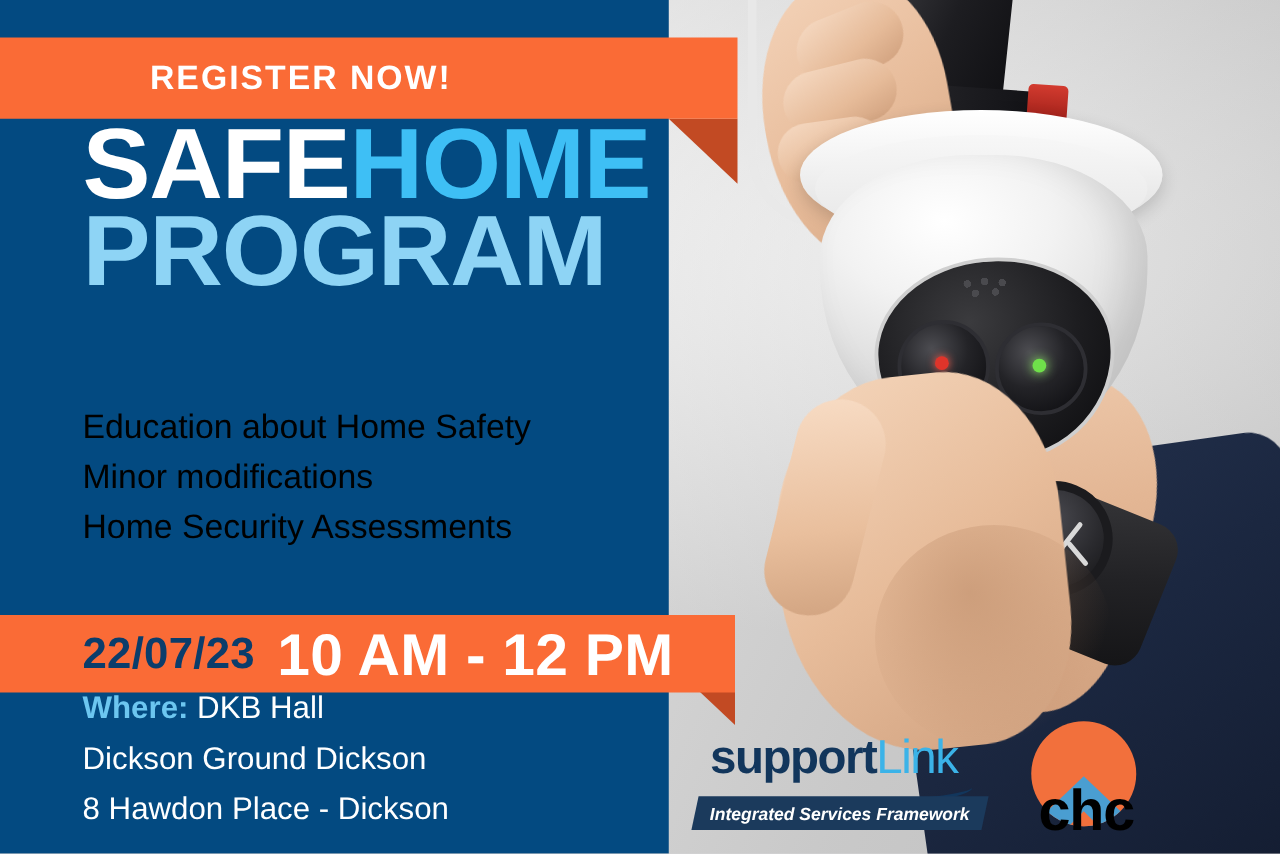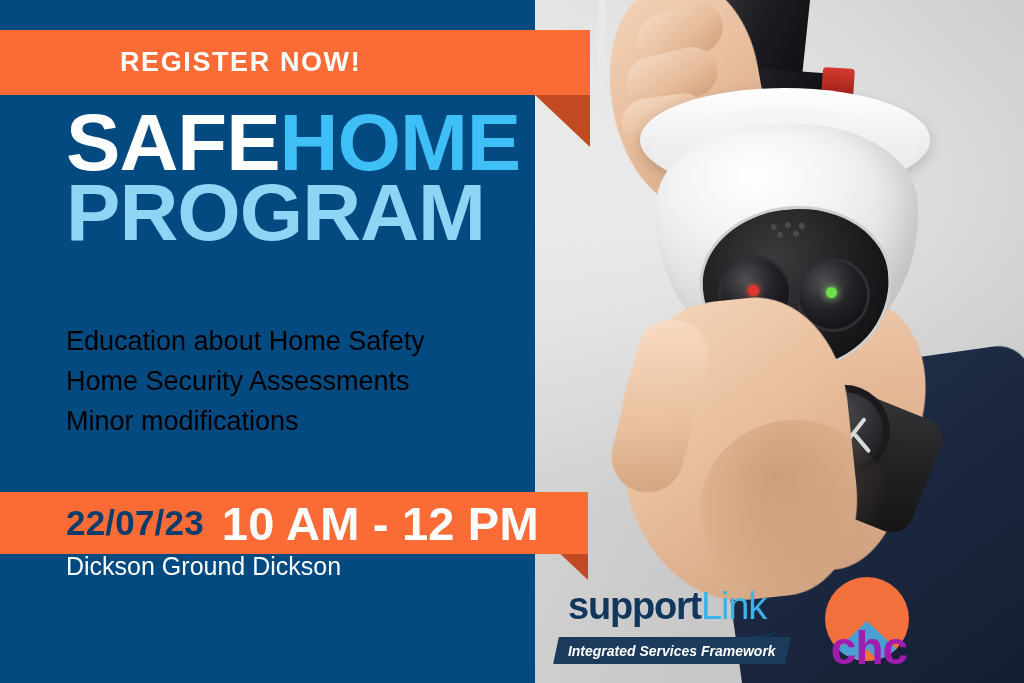--- a/index.html
+++ b/index.html
@@ -321,21 +321,21 @@
     font-size: 47px;
     font-weight: bold;
     letter-spacing: .2px;
     margin-left: 18px;
   }
 
   
   .headline {
     position: absolute;
     left: 66px;
-    top: 108px;
+    top: 96px;
     z-index: 6;
     line-height: .87;
     font-weight: bold;
     font-stretch: condensed;
     letter-spacing: -1px;
   }
   .headline .line {
     display: block;
     font-size: 80px;
     transform: scaleX(1.02);
@@ -468,21 +468,21 @@
     border-width: 0 24px 24px 24px;
     border-color: transparent transparent #f2703c transparent;
   }
   .chc-word {
     position: absolute;
     left: 0; top: 44px;
     width: 118px;
     text-align: center;
     font-size: 46px;
     font-weight: bold;
-    color: #a21caf;
+    color: #000000;
     letter-spacing: -1px;
   }
 </style>
 </head>
 <body>
 
 <div id="poster">
 
   <div class="photo">
     <div class="wall-shade"></div>
@@ -528,32 +528,34 @@
     <span class="register-text">REGISTER NOW!</span>
   </div>
 
   <div class="headline">
     <span class="line"><span class="hl-safe">SAFE</span><span class="hl-home">HOME</span></span>
     <span class="line hl-program">PROGRAM</span>
   </div>
 
   <div class="services">
     <span class="svc">Education about Home Safety</span>
+    <span class="svc">Minor modifications</span>
     <span class="svc">Home Security Assessments</span>
-    <span class="svc">Minor modifications</span>
   </div>
 
   <div class="ribbon-tail" id="tail-datetime"></div>
   <div class="ribbon" id="ribbon-datetime">
     <span class="date-text">22/07/23</span>
     <span class="time-text">10 AM - 12 PM</span>
   </div>
 
   <div class="venue">
+    <span class="vline"><span class="venue-label">Where:</span> <span>DKB Hall</span></span>
     <span class="vline venue-accent">Dickson Ground Dickson</span>
+    <span class="vline">8 Hawdon Place - Dickson</span>
   </div>
 
   <div class="logos">
 
     <div class="supportlink">
       <div class="sl-word"><span class="sl-support">support</span><span class="sl-link">Link</span></div>
       <div class="sl-swoosh"></div>
       <div class="sl-banner">
         <span>Integrated Services Framework</span>
       </div>

